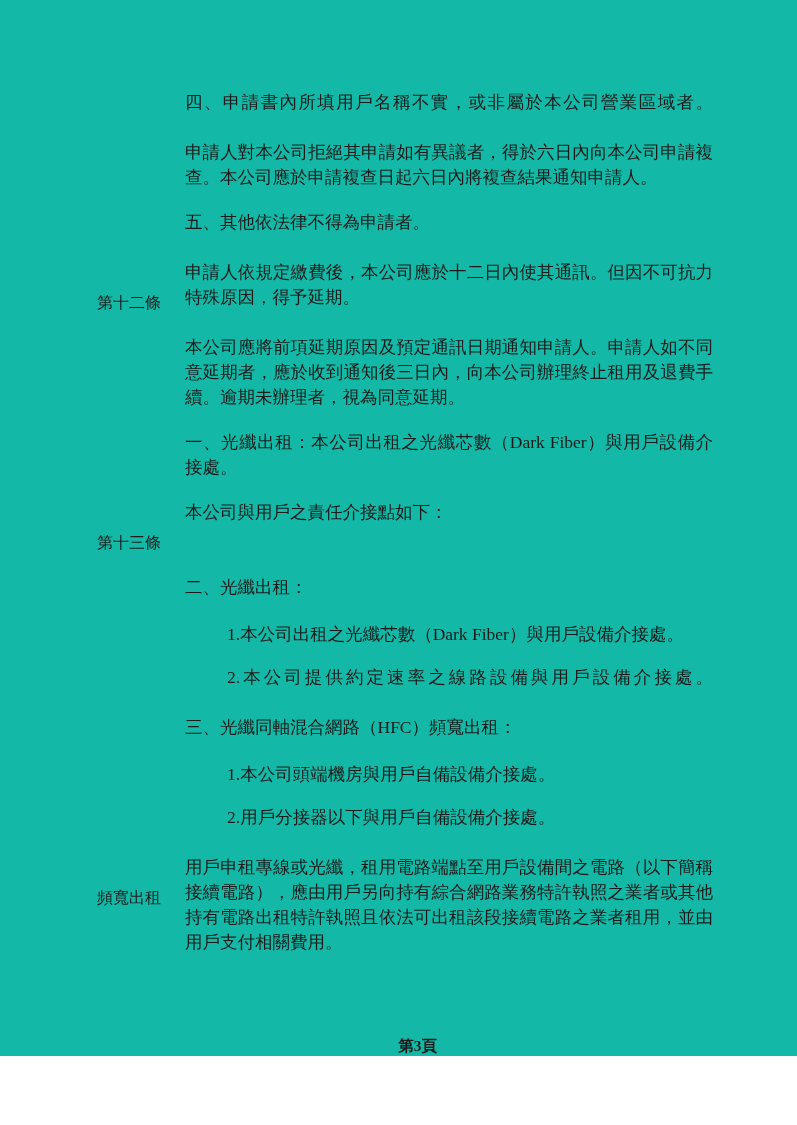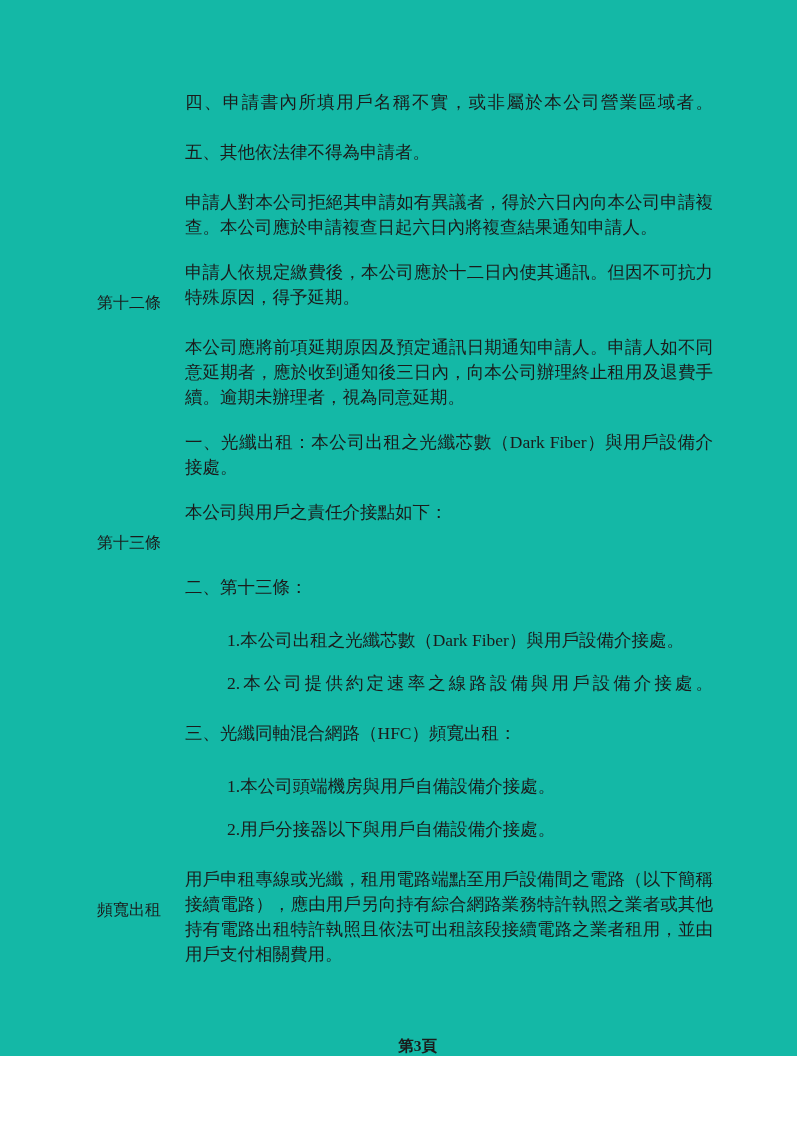--- a/index.html
+++ b/index.html
@@ -37,21 +37,21 @@
     white-space: nowrap;
     margin-top: 30px;
   }
   .text {
     flex: 1;
     font-size: 17.5px;
     line-height: 25px;
     text-align: justify;
     text-justify: inter-ideograph;
   }
-  .indent-2 { margin-top: 23px; }
+  .indent-2 { margin-top: 17px; }
   .indent-2 + .indent-2 { margin-top: 13px; }
   .indent-2 .text { padding-left: 42px; }
   .stretch .text { text-align-last: justify; }
   .page-footer {
     position: absolute;
     top: 1036px;
     left: 0;
     width: 100%;
     text-align: center;
     font-size: 15.5px;
@@ -64,45 +64,45 @@
 <body>
 
 <div class="page">
   <main class="content" id="blocks">
       <div class="block indent-1 stretch">
         <div class="label"></div>
         <div class="text">四、申請書內所填用戶名稱不實，或非屬於本公司營業區域者。</div>
       </div>
       <div class="block indent-1">
         <div class="label"></div>
-        <div class="text">五、其他依法律不得為申請者。</div>
+        <div class="text">申請人對本公司拒絕其申請如有異議者，得於六日內向本公司申請複查。本公司應於申請複查日起六日內將複查結果通知申請人。</div>
       </div>
       <div class="block indent-1">
         <div class="label"></div>
-        <div class="text">申請人對本公司拒絕其申請如有異議者，得於六日內向本公司申請複查。本公司應於申請複查日起六日內將複查結果通知申請人。</div>
+        <div class="text">五、其他依法律不得為申請者。</div>
       </div>
       <div class="block indent-0">
         <div class="label">第十二條</div>
         <div class="text">申請人依規定繳費後，本公司應於十二日內使其通訊。但因不可抗力特殊原因，得予延期。</div>
       </div>
       <div class="block indent-0">
         <div class="label"></div>
         <div class="text">本公司應將前項延期原因及預定通訊日期通知申請人。申請人如不同意延期者，應於收到通知後三日內，向本公司辦理終止租用及退費手續。逾期未辦理者，視為同意延期。</div>
       </div>
       <div class="block indent-1">
         <div class="label"></div>
         <div class="text">一、光纖出租：本公司出租之光纖芯數（Dark Fiber）與用戶設備介接處。</div>
       </div>
       <div class="block indent-0">
         <div class="label">第十三條</div>
         <div class="text">本公司與用戶之責任介接點如下：</div>
       </div>
       <div class="block indent-1">
         <div class="label"></div>
-        <div class="text">二、第十三條：</div>
+        <div class="text">二、光纖出租：</div>
       </div>
       <div class="block indent-2">
         <div class="label"></div>
         <div class="text">1.本公司出租之光纖芯數（Dark Fiber）與用戶設備介接處。</div>
       </div>
       <div class="block indent-2 stretch">
         <div class="label"></div>
         <div class="text">2.本公司提供約定速率之線路設備與用戶設備介接處。</div>
       </div>
       <div class="block indent-1">

